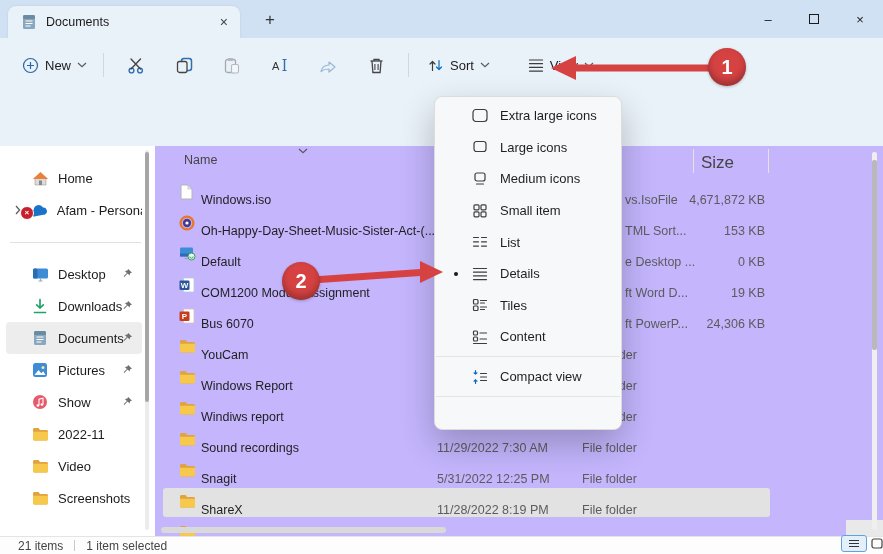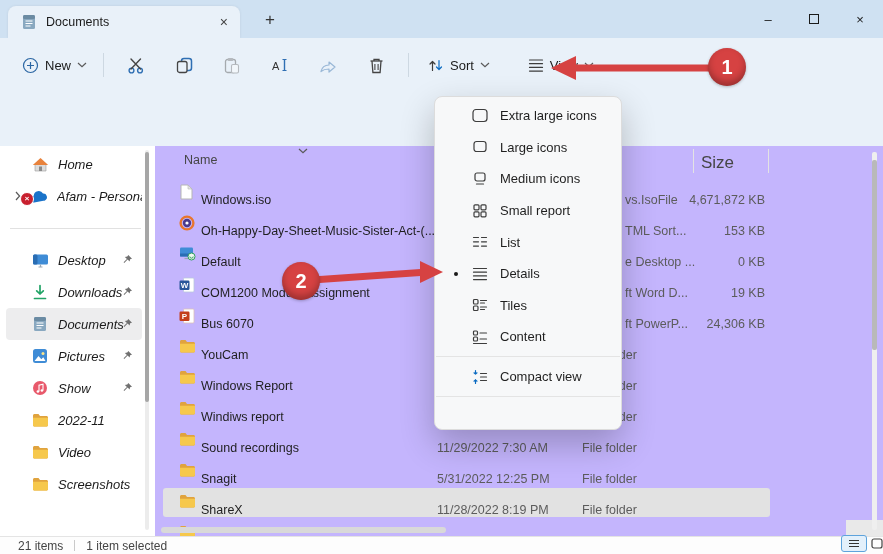--- a/index.html
+++ b/index.html
@@ -30,21 +30,21 @@
   .navi.dis{color:#a8b2bc;}
   .abox{position:absolute;top:103px;height:33px;background:#fdfdfe;border:1px solid #d6dce2;border-radius:4px;box-sizing:border-box;display:flex;align-items:center;}
   .abox.crumb{left:138px;width:442px;}
   .abox.search{left:588px;width:283px;color:#767676;font-size:12.5px;}
   .crumb .ci{margin-left:12px}
   .crumb .sep{margin:0 8px;}
   .crumb .clabel{font-size:12.5px;color:#1b1b1b;}
   .search .ph{margin-left:12px;white-space:nowrap;}
   
   .sidebar{position:absolute;left:0;top:146px;width:155px;height:390px;background:#fff;}
-  .silist{position:absolute;left:0;top:2px;width:155px;font-style:italic;}
+  .silist{position:absolute;left:0;top:16px;width:155px;}
   .si{height:32px;margin:0 13px 0 6px;padding-left:6px;border-radius:4px;display:flex;align-items:center;position:relative;}
   .si.sel{background:#ededee;}
   .si .chevL{width:14px;display:flex;justify-content:center;}
   .si .sic{width:20px;margin-left:4px;display:flex;justify-content:center;position:relative;}
   .si .slabel{margin-left:8px;font-size:13px;white-space:nowrap;overflow:hidden;}
   .si .pin{position:absolute;right:9px;top:10px;}
   .sisep{height:32px;display:flex;align-items:center;}
   .sisep div{height:1px;background:#e1e1e1;margin:0 14px 0 10px;width:100%;}
   .odbadge{position:absolute;left:-9px;bottom:-3px;width:12px;height:12px;border-radius:50%;background:#c81f2e;color:#fff;
            font-size:8px;font-weight:bold;display:flex;align-items:center;justify-content:center;border:1px solid #fff;}
@@ -594,21 +594,21 @@
       <div class="mi">
         <span class="bsel"></span>
         <span class="mic">
           <svg width="18" height="16">
             <rect x="3" y="1.8" width="5" height="5" rx="1" stroke="#3d3d3d" stroke-width="1.2" fill="none" stroke-linecap="round"></rect>
             <rect x="10" y="1.8" width="5" height="5" rx="1" stroke="#3d3d3d" stroke-width="1.2" fill="none" stroke-linecap="round"></rect>
             <rect x="3" y="8.8" width="5" height="5" rx="1" stroke="#3d3d3d" stroke-width="1.2" fill="none" stroke-linecap="round"></rect>
             <rect x="10" y="8.8" width="5" height="5" rx="1" stroke="#3d3d3d" stroke-width="1.2" fill="none" stroke-linecap="round"></rect>
           </svg>
         </span>
-        <span class="mlabel">Small report</span>
+        <span class="mlabel">Small item</span>
       </div>
       <div class="mi">
         <span class="bsel"></span>
         <span class="mic">
           <svg width="18" height="16">
             <path d="M2.5 3.5h5M2.5 7.8h5M2.5 12.1h5M10.5 3.5h5M10.5 7.8h5M10.5 12.1h5" stroke="#3d3d3d" stroke-width="1.2" fill="none" stroke-linecap="round"></path>
           </svg>
         </span>
         <span class="mlabel">List</span>
       </div>

